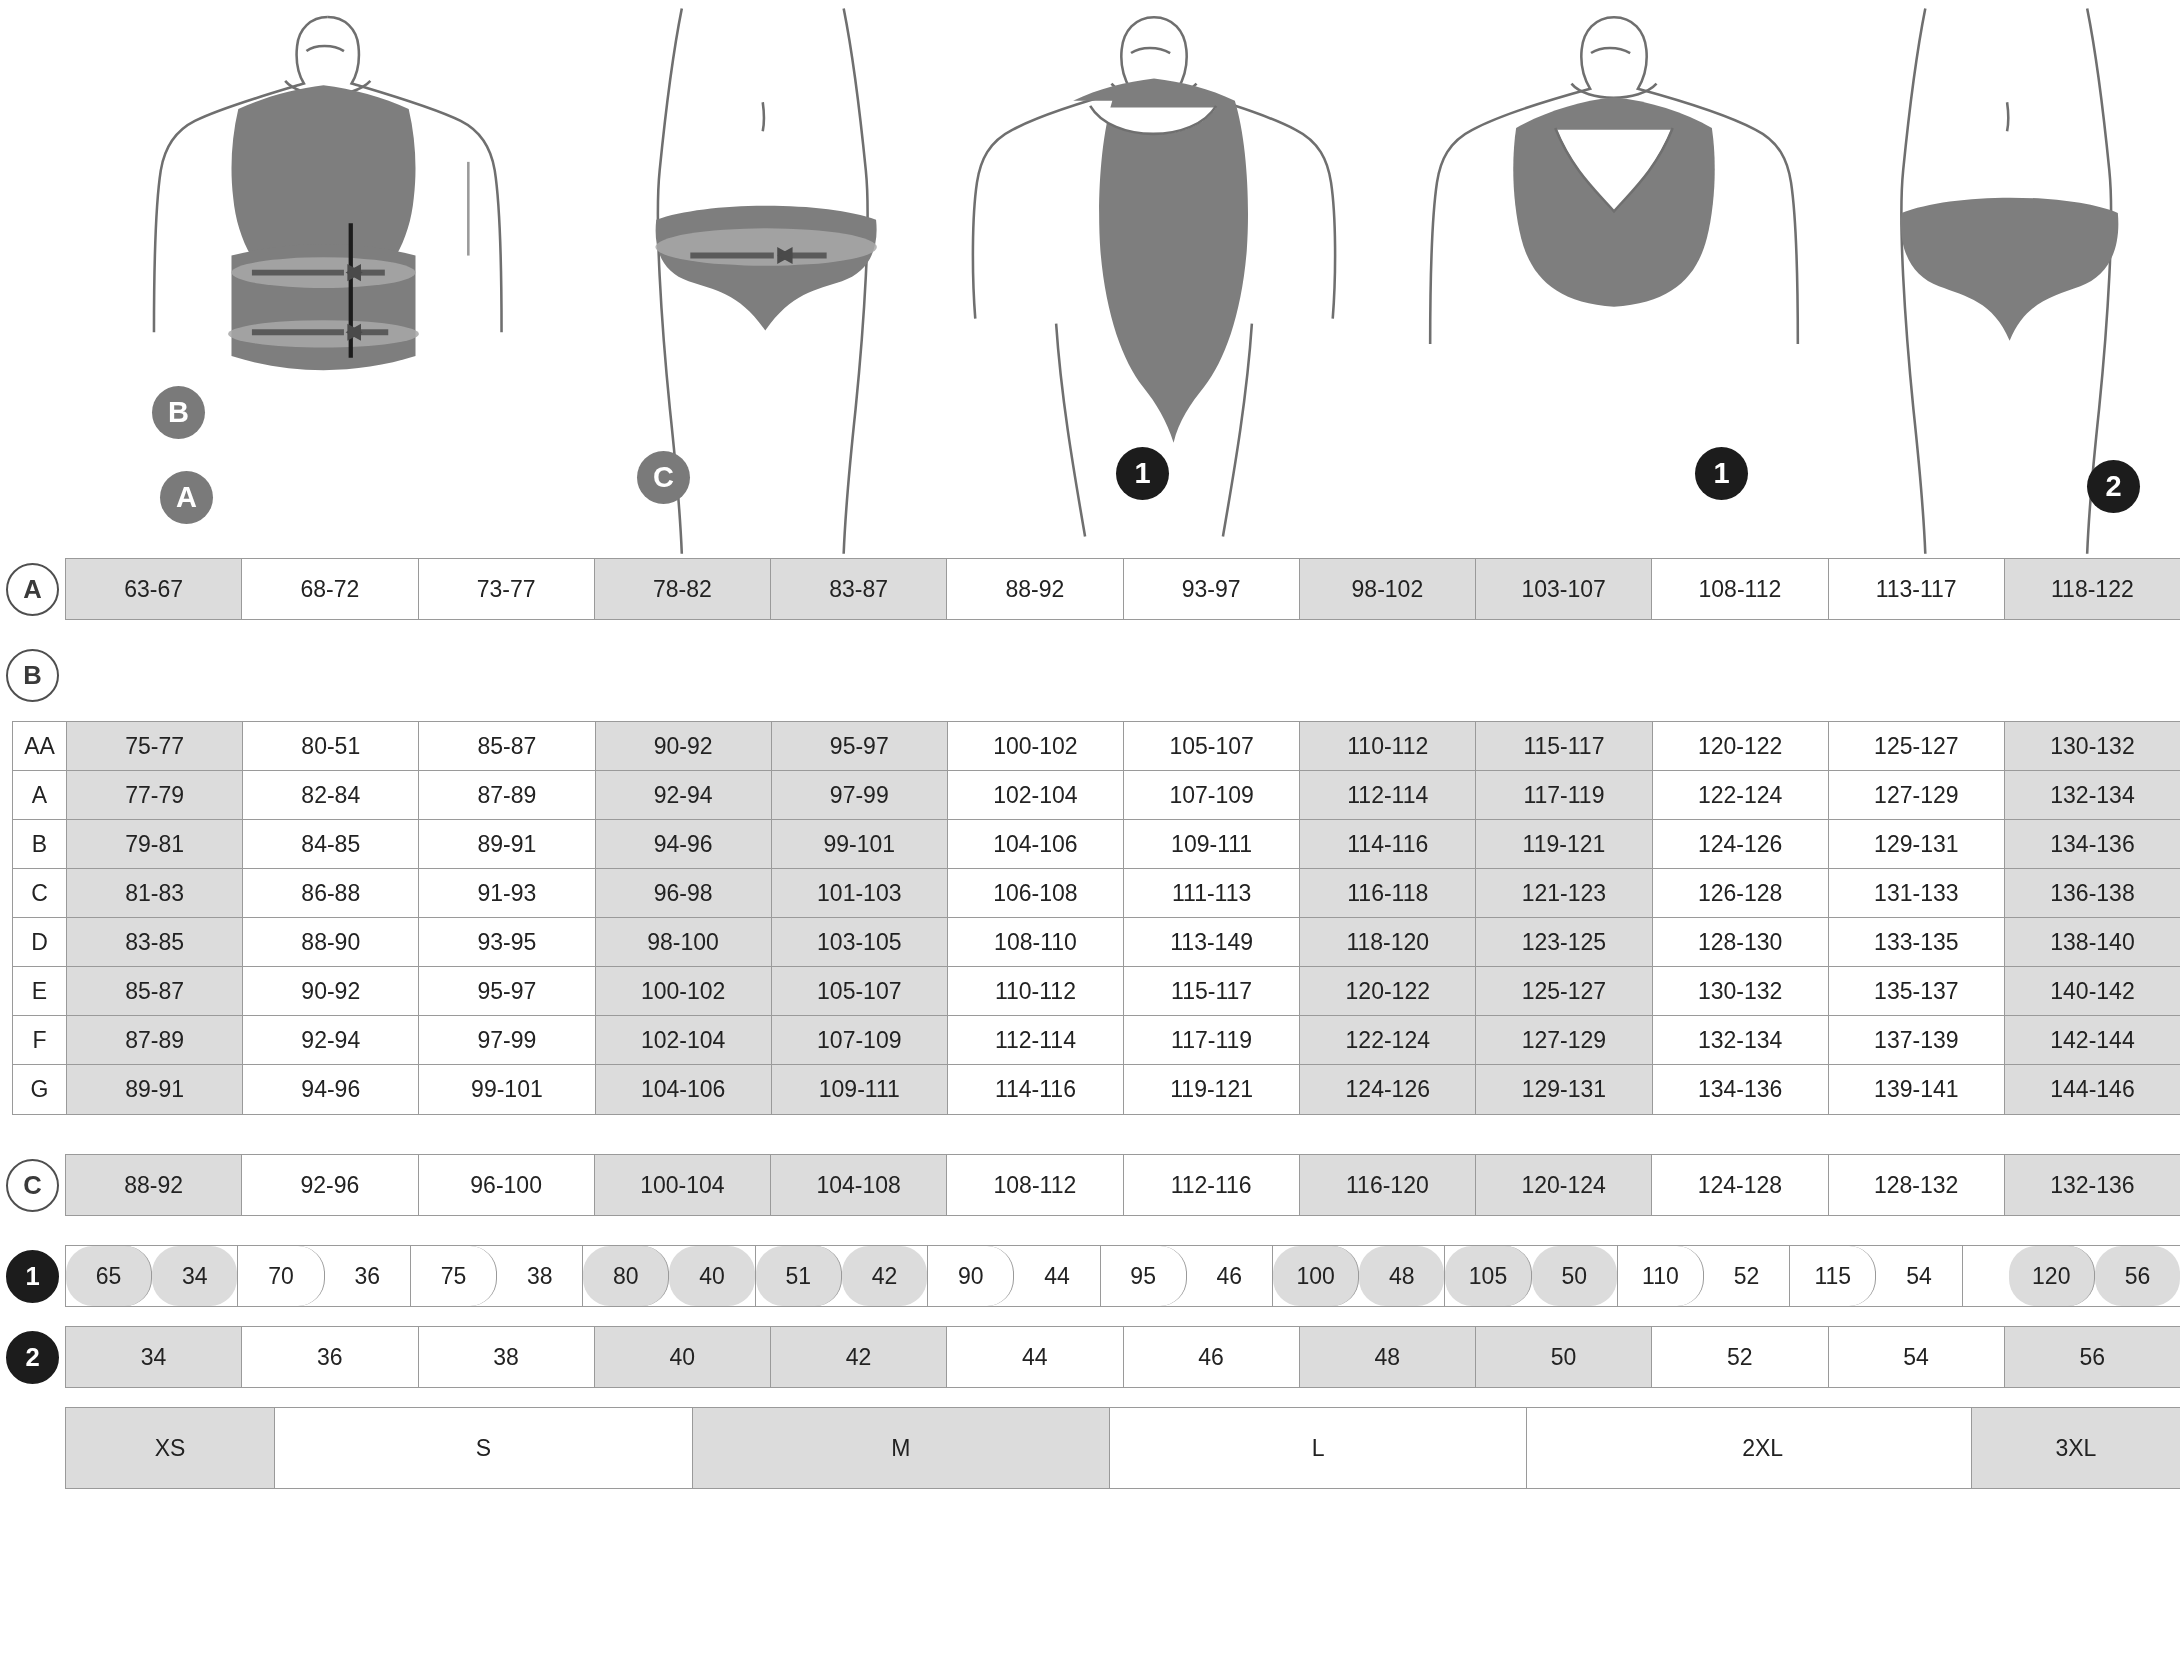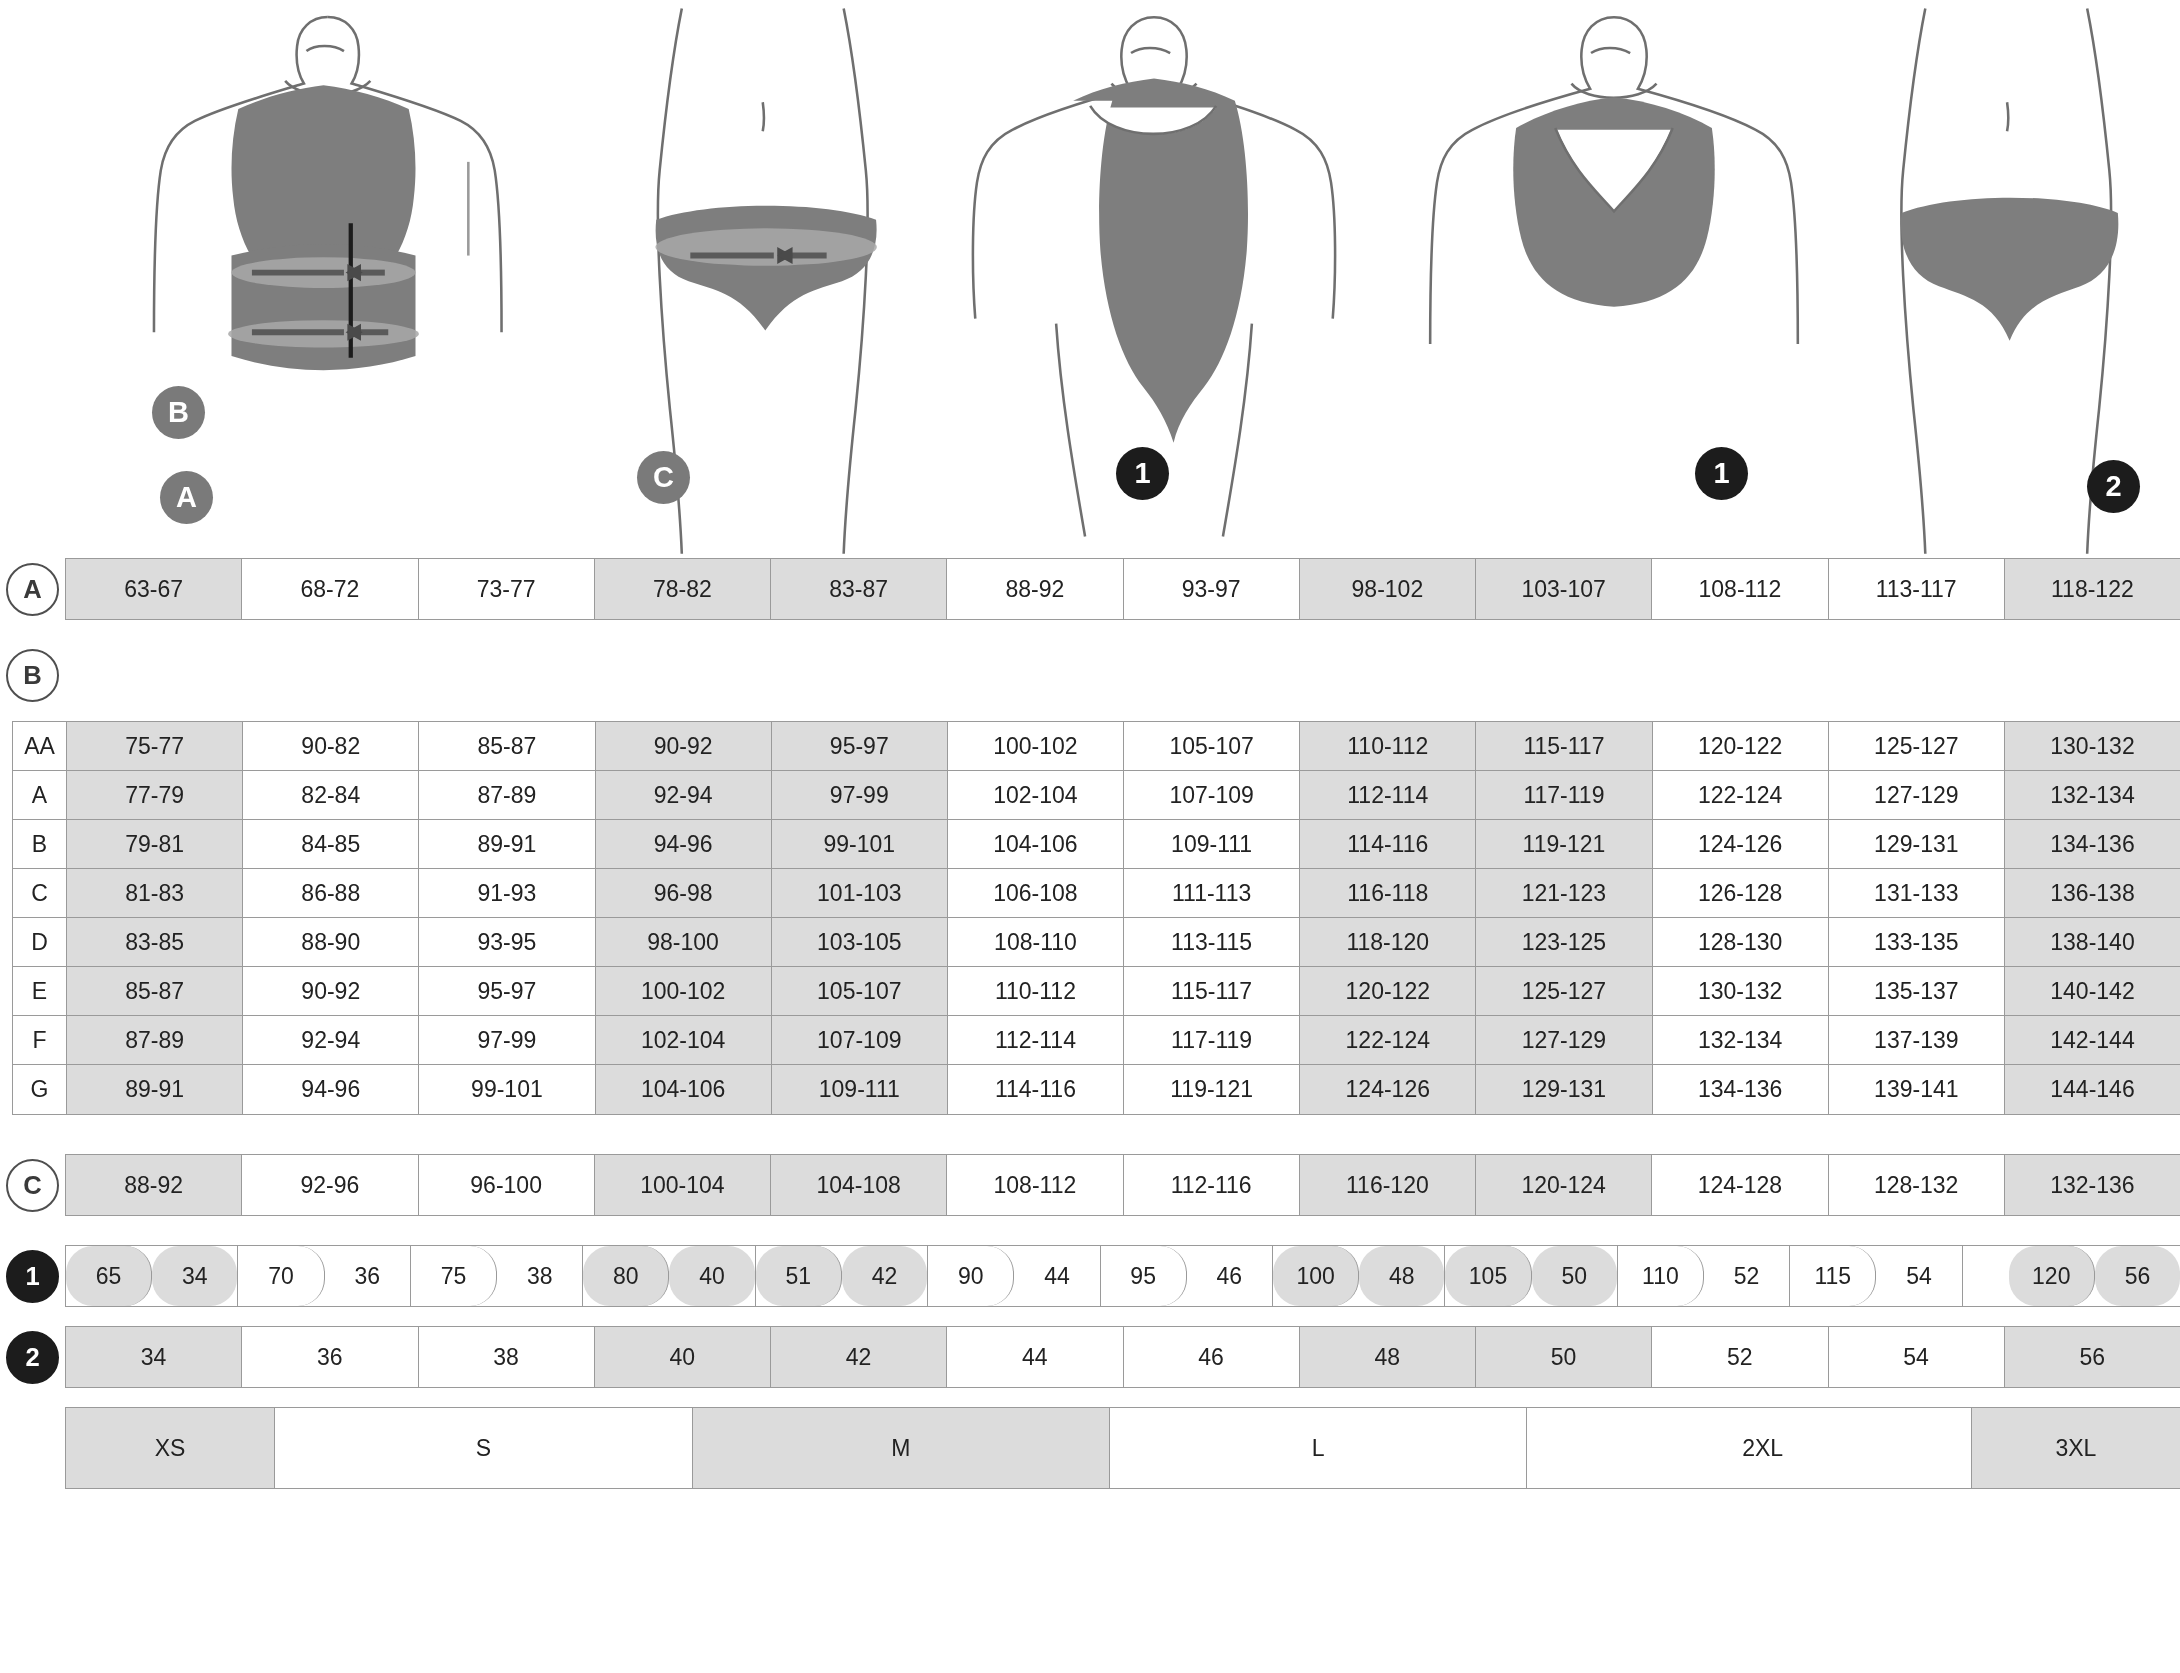--- a/index.html
+++ b/index.html
@@ -212,21 +212,21 @@
     </div>
 
     <div class="gap-s"></div>
 
     <div class="row">
       <div class="rowlabel" style="width:12px;min-width:12px;"></div>
       <div class="bigtable" id="rowB">
           <div class="btrow">
             <div class="cuplabel">AA</div>
             <div class="cell sh">75-77</div>
-            <div class="cell">90-82</div>
+            <div class="cell">80-51</div>
             <div class="cell">85-87</div>
             <div class="cell sh">90-92</div>
             <div class="cell sh">95-97</div>
             <div class="cell">100-102</div>
             <div class="cell">105-107</div>
             <div class="cell sh">110-112</div>
             <div class="cell sh">115-117</div>
             <div class="cell">120-122</div>
             <div class="cell">125-127</div>
             <div class="cell sh">130-132</div>
@@ -277,21 +277,21 @@
             <div class="cell sh">136-138</div>
           </div>
           <div class="btrow">
             <div class="cuplabel">D</div>
             <div class="cell sh">83-85</div>
             <div class="cell">88-90</div>
             <div class="cell">93-95</div>
             <div class="cell sh">98-100</div>
             <div class="cell sh">103-105</div>
             <div class="cell">108-110</div>
-            <div class="cell">113-115</div>
+            <div class="cell">113-149</div>
             <div class="cell sh">118-120</div>
             <div class="cell sh">123-125</div>
             <div class="cell">128-130</div>
             <div class="cell">133-135</div>
             <div class="cell sh">138-140</div>
           </div>
           <div class="btrow">
             <div class="cuplabel">E</div>
             <div class="cell sh">85-87</div>
             <div class="cell">90-92</div>

